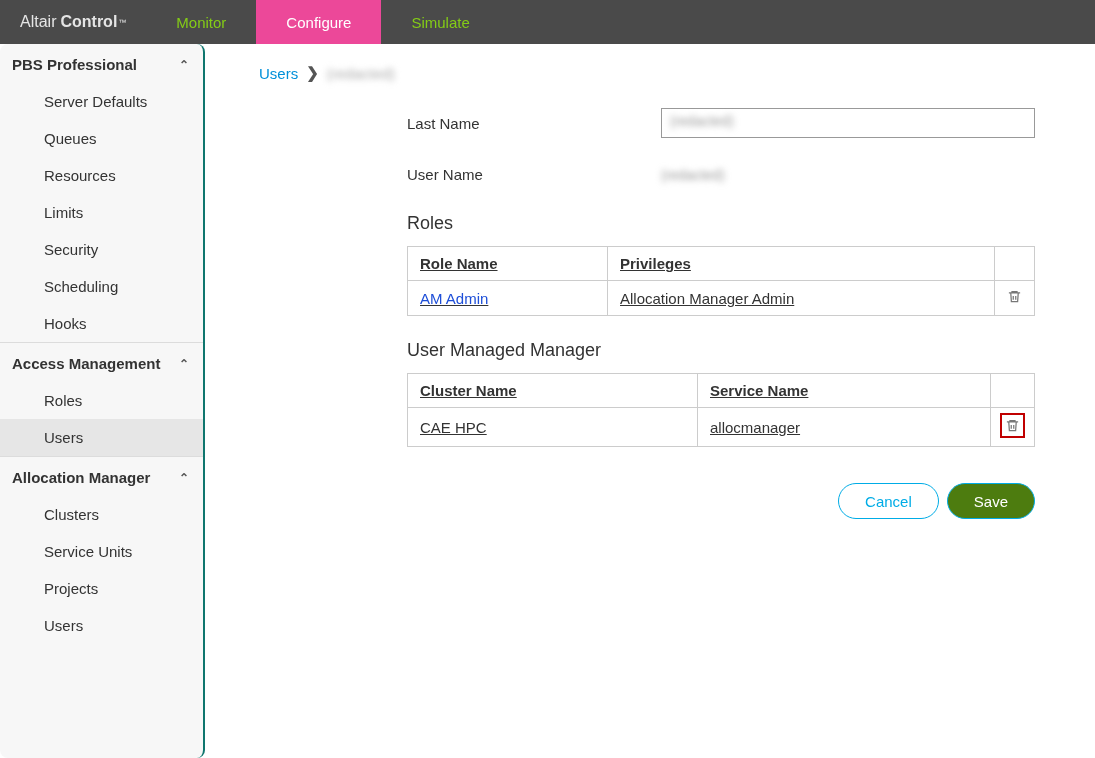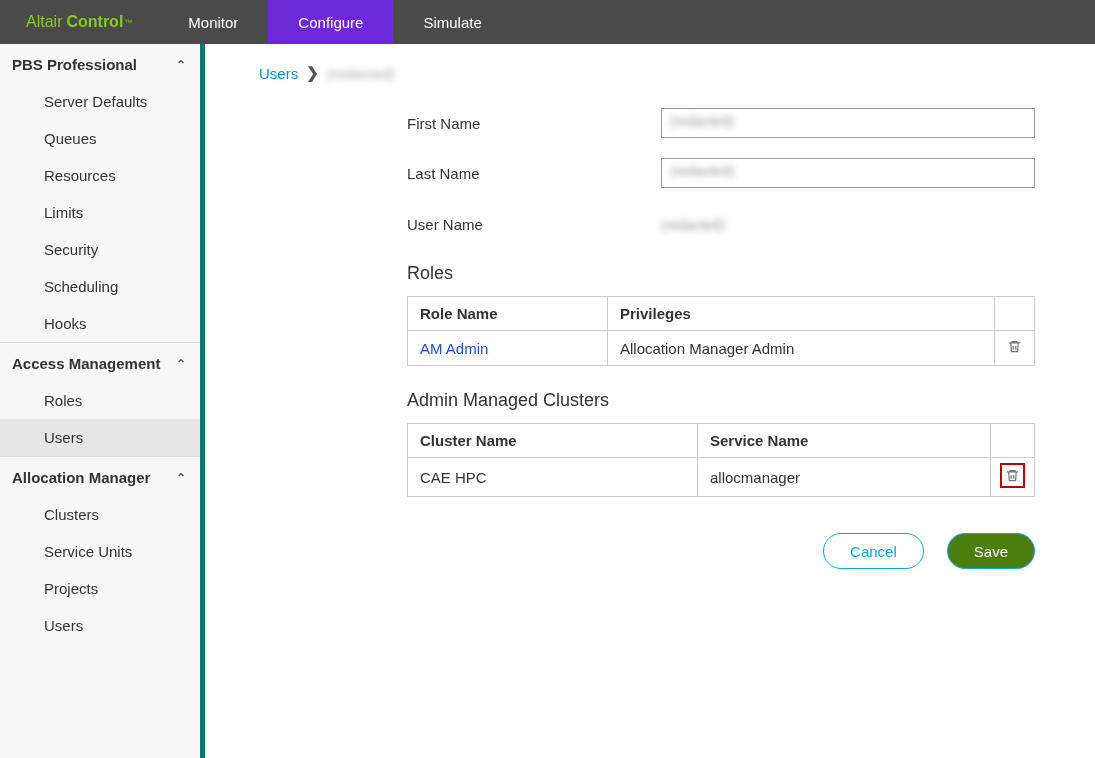--- a/index.html
+++ b/index.html
@@ -1,50 +1,50 @@
 <!DOCTYPE html>
 <html><head>
 <meta charset="utf-8">
 <style>
   * { box-sizing: border-box; margin: 0; padding: 0; }
   body { font-family: -apple-system, "Segoe UI", Arial, sans-serif; font-size: 14px; color: #333; background:#fff; }
   .topbar { background:#4a4a4a; height:44px; display:flex; align-items:stretch; }
-  .brand { padding:0 26px; display:flex; align-items:center; color:#84cc16; font-size:16px; white-space:nowrap; }
+  .brand { padding:0 20px; display:flex; align-items:center; color:#e5e5e5; font-size:16px; white-space:nowrap; }
   .brand-strong { font-weight:700; margin-left:4px; }
   .brand-tm { font-size:8px; vertical-align:super; margin-left:1px;}
   .topnav { display:flex; }
-  .topnav-item { color:#ffffff; padding:0 30px; display:flex; align-items:center; cursor:pointer; font-size:15px;}
-  .topnav-item.active { background:#6d28d9; color:#fff; }
+  .topnav-item { color:#84cc16; padding:0 30px; display:flex; align-items:center; cursor:pointer; font-size:15px;}
+  .topnav-item.active { background:#ec4899; color:#fff; }
   .layout { display:flex; }
-  .sidebar { width:216px; background:#f7f7f7; border-right:5px solid #0f766e; min-height:714px; }
+  .sidebar { width:216px; background:#f7f7f7; border-right:2px solid #0f766e; min-height:714px;border-radius:8px; }
   .side-section-head { padding:12px 14px 10px 12px; font-weight:700; font-size:15px; display:flex; justify-content:space-between; align-items:center; cursor:pointer; }
   .chevron { font-size:12px; color:#555;}
   .side-item { padding:10px 10px 10px 44px; font-size:15px; color:#333; cursor:pointer;}
   .side-item.active { background:#e6e6e6; }
   .side-sep { border-top:1px solid #dcdcdc; }
   .main { flex:1; padding:20px 60px 40px 54px; }
   .breadcrumb { font-size:15px; margin-bottom:26px; display:flex; align-items:center; gap:8px;}
   .bc-link { color:#0090d9; cursor:pointer;}
   .bc-sep { color:#555; font-weight:700;}
   .bc-blur { color:#aaa; filter: blur(3px); -webkit-filter: blur(3px);}
   .form-row { display:flex; align-items:center; margin-bottom:20px; }
   .form-label { width:254px; font-size:15px; color:#333; }
   .txt { width:374px; height:30px; border:1px solid #999; padding:4px 8px; font-size:14px; color:#b0b0b0; }
   .txt .blurred, .val-blur { filter: blur(3px); -webkit-filter:blur(3px); color:#999; }
   .readonly-val { font-size:14px; color:#888; }
   .section-title { font-size:18px; margin:18px 0 12px 0; font-weight:400;}
-  table.grid { border-collapse:collapse; width:100%; max-width:628px; }
+  table.grid { border-collapse:collapse; width:100%; max-width:628px;text-decoration:underline; }
   table.grid th, table.grid td { border:1px solid #ccc; padding:8px 12px; text-align:left; font-size:15px; font-weight:400;}
   table.grid th { font-weight:700; background:#fff;}
   .col-act { width:38px; text-align:center;}
   .link { color:#1d4ed8; cursor:pointer;}
   .trash { display:inline-block; cursor:pointer; color:#777;}
   .trash.highlight { outline:2px solid #c00000; outline-offset:1px; padding:2px;}
   .trash svg { width:15px; height:15px; display:block;}
-  .btn-row { max-width:628px; display:flex; justify-content:flex-end; gap:23px; margin-top:36px;}
+  .btn-row { max-width:628px; display:flex; justify-content:flex-end; gap:8px; margin-top:36px;}
   .btn { border-radius:18px; height:36px; padding:0 26px; font-size:15px; cursor:pointer; display:inline-flex; align-items:center; justify-content:center;}
   .btn-secondary { background:#fff; color:#00ace6; border:1px solid #00ace6;}
   .btn-primary { background:#4d7c0f; color:#fff; border:1px solid #00ace6;}
 </style>
 </head>
 <body>
 
 <div class="topbar">
   <div class="brand">
     <span>Altair</span>
@@ -94,24 +94,20 @@
 
   <div class="main">
     <div class="breadcrumb">
       <span class="bc-link">Users</span>
       <span class="bc-sep">❯</span>
       <span class="bc-blur">(redacted)</span>
     </div>
 
     <div style="padding-left:148px;">
     <div class="form-row">
-      <div class="form-label">First Name</div>
-      <div class="txt"><span class="val-blur">(redacted)</span></div>
-    </div>
-    <div class="form-row">
       <div class="form-label">Last Name</div>
       <div class="txt"><span class="val-blur">(redacted)</span></div>
     </div>
     <div class="form-row" style="margin-bottom:30px;margin-top:28px;">
       <div class="form-label">User Name</div>
       <div class="readonly-val"><span class="val-blur">(redacted)</span></div>
     </div>
 
     <div class="section-title">Roles</div>
     <table class="grid">
@@ -128,21 +124,21 @@
           <span class="trash">
             <svg viewBox="0 0 24 24" fill="none" stroke="currentColor" stroke-width="2">
                     <path d="M3 6h18M8 6V4h8v2M6 6l1 14h10l1-14M10 11v6M14 11v6"></path>
                   </svg>
           </span>
         </td>
       </tr>
     </tbody>
         </table>
 
-    <div class="section-title" style="margin-top:24px;">Admin Managed Clusters</div>
+    <div class="section-title" style="margin-top:24px;">User Managed Manager</div>
     <table class="grid">
       <tbody>
             <tr>
         <th style="width:290px;">Cluster Name</th>
         <th>Service Name</th>
         <th class="col-act"></th>
       </tr>
       <tr>
         <td>CAE HPC</td>
         <td>allocmanager</td>

